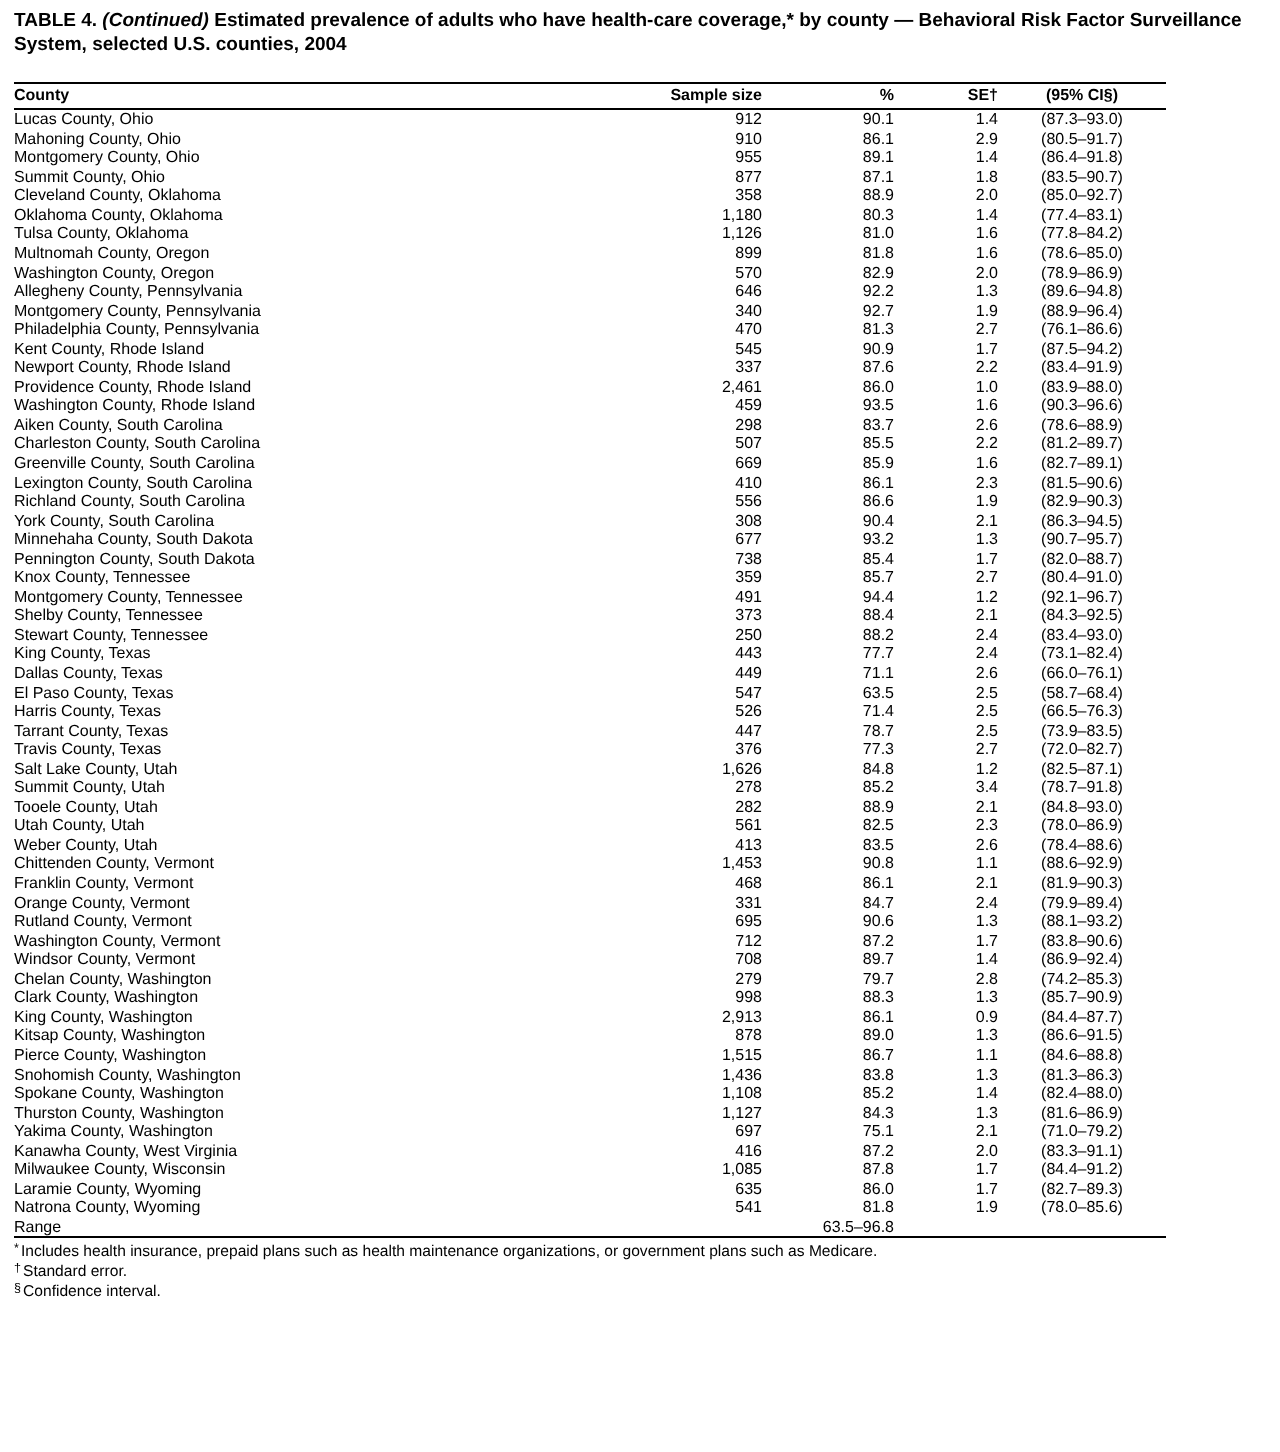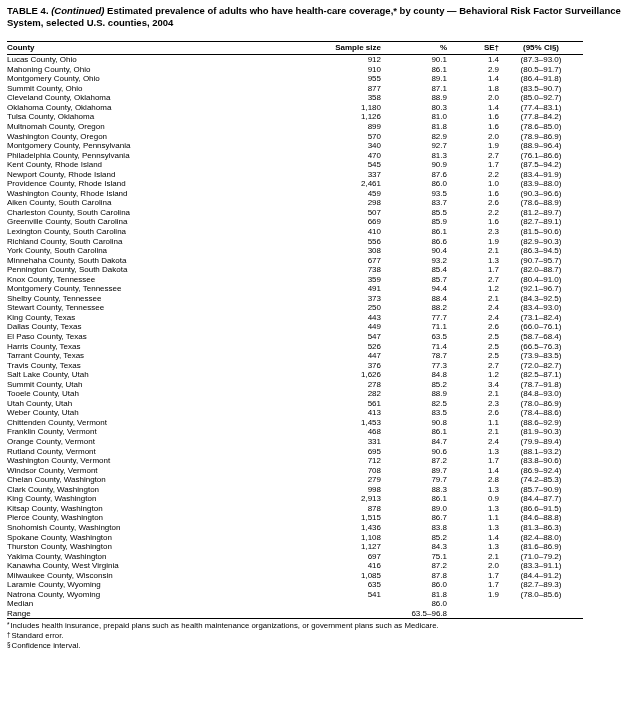--- a/index.html
+++ b/index.html
@@ -140,20 +140,27 @@
           <td class="col4">(78.6–85.0)</td>
         </tr>
         <tr>
           <td class="col0">Washington County, Oregon</td>
           <td class="col1">570</td>
           <td class="col2">82.9</td>
           <td class="col3">2.0</td>
           <td class="col4">(78.9–86.9)</td>
         </tr>
         <tr>
+          <td class="col0">Allegheny County, Pennsylvania</td>
+          <td class="col1">646</td>
+          <td class="col2">92.2</td>
+          <td class="col3">1.3</td>
+          <td class="col4">(89.6–94.8)</td>
+        </tr>
+        <tr>
           <td class="col0">Montgomery County, Pennsylvania</td>
           <td class="col1">340</td>
           <td class="col2">92.7</td>
           <td class="col3">1.9</td>
           <td class="col4">(88.9–96.4)</td>
         </tr>
         <tr>
           <td class="col0">Philadelphia County, Pennsylvania</td>
           <td class="col1">470</td>
           <td class="col2">81.3</td>
@@ -474,27 +481,20 @@
           <td class="col2">86.0</td>
           <td class="col3">1.7</td>
           <td class="col4">(82.7–89.3)</td>
         </tr>
         <tr>
           <td class="col0">Natrona County, Wyoming</td>
           <td class="col1">541</td>
           <td class="col2">81.8</td>
           <td class="col3">1.9</td>
           <td class="col4">(78.0–85.6)</td>
-        </tr>
-        <tr>
-          <td class="col0">Median</td>
-          <td class="col1"></td>
-          <td class="col2">86.0</td>
-          <td class="col3"></td>
-          <td class="col4"></td>
         </tr>
         <tr>
           <td class="col0">Range</td>
           <td class="col1"></td>
           <td class="col2">63.5–96.8</td>
           <td class="col3"></td>
           <td class="col4"></td>
         </tr>
       </tbody>
   </table>

